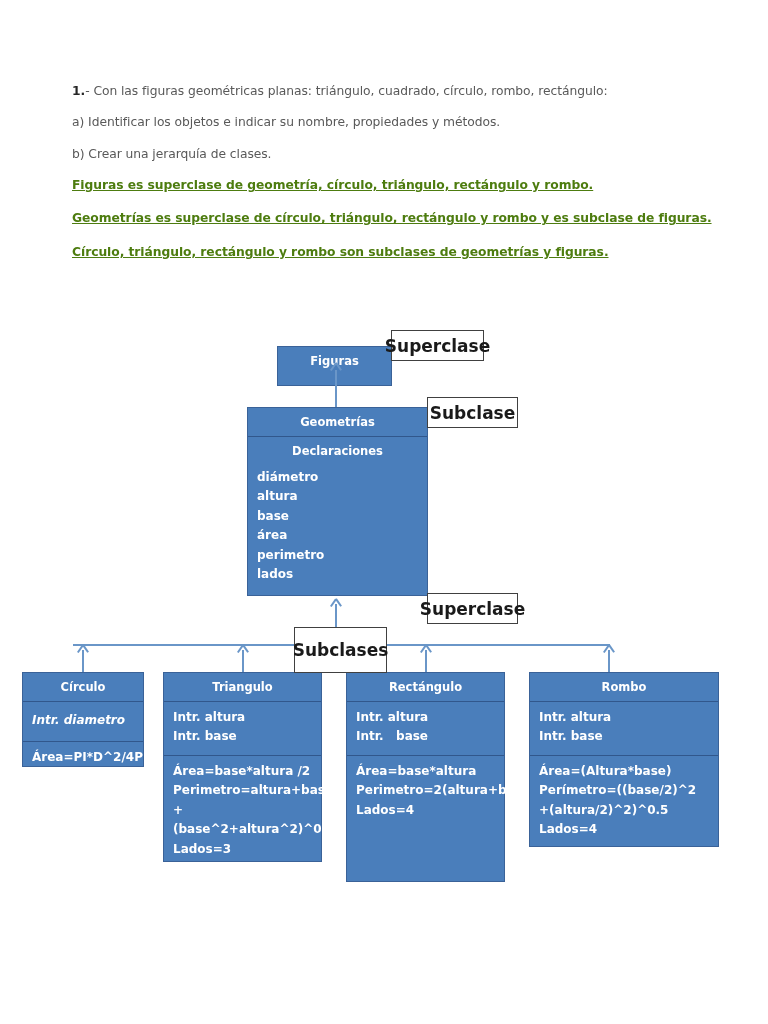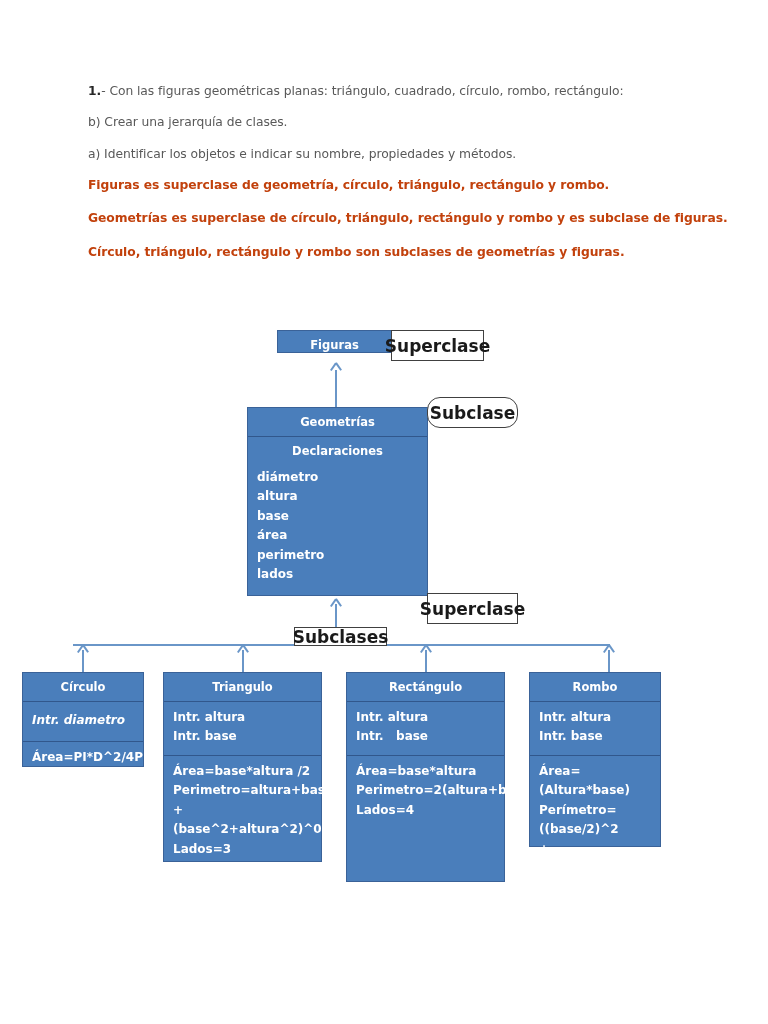--- a/index.html
+++ b/index.html
@@ -11,35 +11,36 @@
     width: 768px;
     height: 1024px;
     position: relative;
     font-family: "DejaVu Sans", "Liberation Sans", sans-serif;
     overflow: hidden;
   }
 
   
   #text-block {
     position: absolute;
-    left: 88px;
+    left: 72px;
     top: 84px;
     width: 560px;
   }
   .para {
     font-size: 12.3px;
     color: #595959;
     line-height: 1.25;
     margin: 0 0 17px 0;
     letter-spacing: -0.05px;
     white-space: nowrap;
   }
   .para.bold {
-    color: #c2410c;
-    font-weight: bold;
+    color: #4d7c0f;
+    font-weight: bold;
+    text-decoration: underline;
   }
   .para .lead {
     font-weight: bold;
     color: #262626;
   }
   .para.tight { margin-bottom: 16px; }
   .para.bold.b1 { margin-bottom: 18px; }
   .para.bold.b2 { margin-bottom: 18px; }
   .para.bold.b3 { margin-bottom: 0; }
 
@@ -127,32 +128,32 @@
   .arrow-open::before { transform-origin: top center; transform: rotate(-35deg); }
   .arrow-open::after  { transform-origin: top center; transform: rotate(35deg); }
 </style>
 </head>
 <body>
 
 <div id="text-block">
 
   <p class="para tight"><span class="lead">1.</span><span>- Con las figuras geométricas planas: triángulo, cuadrado, círculo, rombo, rectángulo:</span></p>
 
+  <p class="para tight"><span>a) Identificar los objetos e indicar su nombre, propiedades y métodos.</span></p>
+
   <p class="para tight"><span>b) Crear una jerarquía de clases.</span></p>
-
-  <p class="para tight"><span>a) Identificar los objetos e indicar su nombre, propiedades y métodos.</span></p>
 
   <p class="para bold b1">Figuras es superclase de geometría, círculo, triángulo, rectángulo y rombo.</p>
   <p class="para bold b2">Geometrías es superclase de círculo, triángulo, rectángulo y rombo y es subclase de figuras.</p>
   <p class="para bold b3">Círculo, triángulo, rectángulo y rombo son subclases de geometrías  y figuras.</p>
 </div>
 
 <div id="diagram">
 
-  <div class="uml" style="left:277px; top:330px; width:115px; height:23px;">
+  <div class="uml" style="left:277px; top:346px; width:115px; height:40px;">
     <div class="sec title">Figuras</div>
   </div>
 
   <div class="callout" style="left:391px; top:330px; width:93px; height:31px;">Superclase</div>
 
   <div class="conn-v" style="left:335px; top:370px; height:38px;"></div>
   <div class="arrow-open" style="left:330px; top:363px;"></div>
 
   <div class="uml" style="left:247px; top:407px; width:181px; height:189px;">
     <div class="sec title">Geometrías</div>
@@ -160,30 +161,30 @@
       <div class="subtitle">Declaraciones</div>
       <div class="body">diámetro
 altura
 base
 área
 perimetro
 lados</div>
     </div>
   </div>
 
-  <div class="callout" style="left:427px; top:397px; width:91px; height:31px;border-radius:13px;">Subclase</div>
+  <div class="callout" style="left:427px; top:397px; width:91px; height:31px;">Subclase</div>
 
   <div class="callout" style="left:427px; top:593px; width:91px; height:31px;">Superclase</div>
 
   <div class="conn-v" style="left:335px; top:604px; height:28px;"></div>
   <div class="arrow-open" style="left:330px; top:599px;"></div>
 
   <div class="conn-h" style="left:73px; top:644px; width:537px;"></div>
 
-  <div class="callout" style="left:294px; top:627px; width:93px; height:19px;">Subclases</div>
+  <div class="callout" style="left:294px; top:627px; width:93px; height:46px;">Subclases</div>
 
   <div class="conn-v" style="left:82px; top:650px; height:22px;"></div>
   <div class="arrow-open" style="left:77px; top:645px;"></div>
 
   <div class="conn-v" style="left:242px; top:650px; height:22px;"></div>
   <div class="arrow-open" style="left:237px; top:645px;"></div>
 
   <div class="conn-v" style="left:425px; top:650px; height:22px;"></div>
   <div class="arrow-open" style="left:420px; top:645px;"></div>
 
@@ -209,21 +210,21 @@
 
   <div class="uml" style="left:346px; top:672px; width:159px; height:210px;">
     <div class="sec title">Rectángulo</div>
     <div class="sec body">Intr. altura
 Intr.   base</div>
     <div class="sec body">Área=base*altura
 Perimetro=2(altura+base)
 Lados=4</div>
   </div>
 
-  <div class="uml" style="left:529px; top:672px; width:132px; height:175px;">
+  <div class="uml" style="left:529px; top:672px; width:190px; height:175px;">
     <div class="sec title">Rombo</div>
     <div class="sec body">Intr. altura
 Intr. base</div>
     <div class="sec body">Área=(Altura*base)
 Perímetro=((base/2)^2
 +(altura/2)^2)^0.5
 Lados=4</div>
   </div>
 
 </div>

